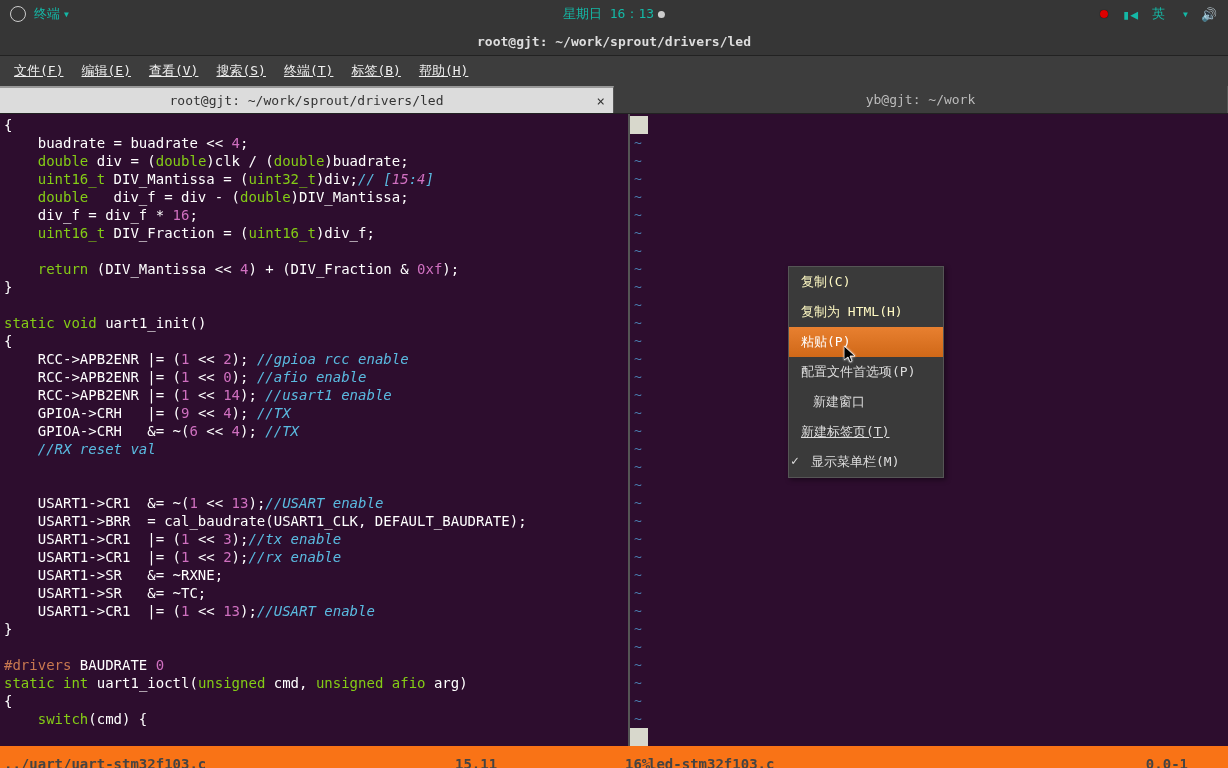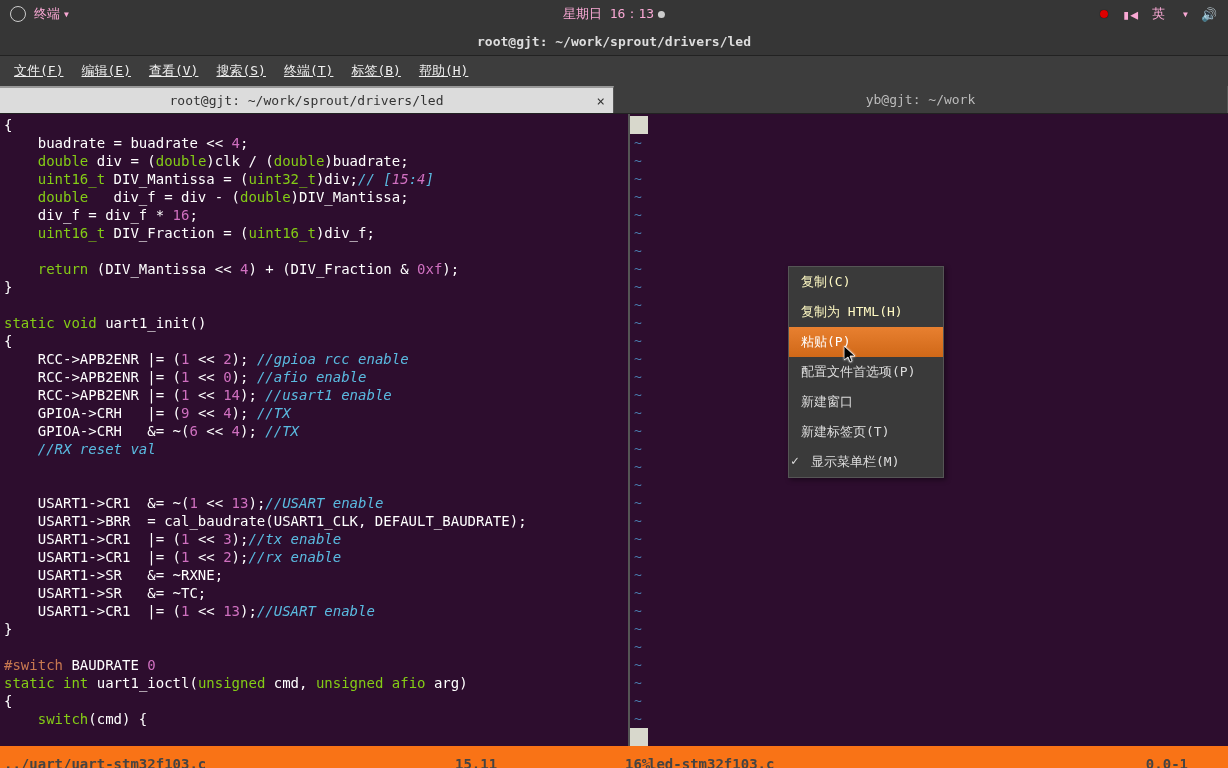--- a/index.html
+++ b/index.html
@@ -10,21 +10,21 @@
   width: 1228px;
   height: 768px;
   overflow: hidden;
   font-size: 13px;
 }
 .topbar {
   height: 28px;
   background: #363636;
   display: flex;
   align-items: center;
-  color: #f9a8d4;
+  color: #14b8a6;
   font-size: 13px;
   position: relative;
 }
 .topbar-left {
   display: flex;
   align-items: center;
   padding-left: 10px;
 }
 .ubuntu-logo {
   width: 16px;
@@ -288,21 +288,21 @@
 
     USART1-&gt;CR1  &amp;= ~(<span class="c-num">1</span> &lt;&lt; <span class="c-num">13</span>);<span class="c-comment">//USART enable</span>
     USART1-&gt;BRR  = cal_baudrate(USART1_CLK, DEFAULT_BAUDRATE);
     USART1-&gt;CR1  |= (<span class="c-num">1</span> &lt;&lt; <span class="c-num">3</span>);<span class="c-comment">//tx enable</span>
     USART1-&gt;CR1  |= (<span class="c-num">1</span> &lt;&lt; <span class="c-num">2</span>);<span class="c-comment">//rx enable</span>
     USART1-&gt;SR   &amp;= ~RXNE;
     USART1-&gt;SR   &amp;= ~TC;
     USART1-&gt;CR1  |= (<span class="c-num">1</span> &lt;&lt; <span class="c-num">13</span>);<span class="c-comment">//USART enable</span>
 }
 
-<span class="c-pre">#switch</span> BAUDRATE <span class="c-num">0</span>
+<span class="c-pre">#drivers</span> BAUDRATE <span class="c-num">0</span>
 <span class="c-type">static</span> <span class="c-type">int</span> uart1_ioctl(<span class="c-type">unsigned</span> cmd, <span class="c-type">unsigned</span> <span class="c-type">afio</span> arg)
 {
     <span class="c-type">switch</span>(cmd) {</pre>
   </div>
   <div class="pane-right">
     <div class="gutter"></div>
     <div class="tilde-col" id="tildes">
         <div class="t" style="background:#d8d8cc;color:#333;">&nbsp;</div>
         <div class="t">~</div>
         <div class="t">~</div>
@@ -347,22 +347,22 @@
   <span style="position:absolute; left:625px;">16%</span>
   <span style="position:absolute; left:648px;text-decoration:underline;">led-stm32f103.c</span>
   <span style="position:absolute; right:40px;">0,0-1</span>
 </div>
 
 <div class="context-menu" id="ctxmenu">
     <div class="context-menu-item disabled"><span style="margin-left: 0px;">复制(C)</span></div>
     <div class="context-menu-item disabled"><span style="margin-left: 0px;">复制为 HTML(H)</span></div>
     <div class="context-menu-item highlighted"><span style="margin-left: 0px;">粘贴(P)</span></div>
     <div class="context-menu-item"><span style="margin-left: 0px;">配置文件首选项(P)</span></div>
-    <div class="context-menu-item"><span style="margin-left: 0px;">新建窗口</span></div>
-    <div class="context-menu-item"><span style="margin-left: 0px;">新建标签页(T)</span></div>
+    <div class="context-menu-item"><span style="margin-left: 12px;">新建窗口</span></div>
+    <div class="context-menu-item"><span style="margin-left: 0px; text-decoration: underline;">新建标签页(T)</span></div>
     <div class="context-menu-item"><span class="check">✓</span><span style="margin-left: 10px;">显示菜单栏(M)</span></div>
   </div>
 
 <div class="cursor-ptr">
   <svg width="14" height="18" viewBox="0 0 14 18">
       <path d="M0 0 L0 14 L4 11 L6 16 L8 15 L6 10 L11 10 Z" fill="#000" stroke="#fff" stroke-width="0.8"></path>
     </svg>
 </div>
 
 </body></html>

